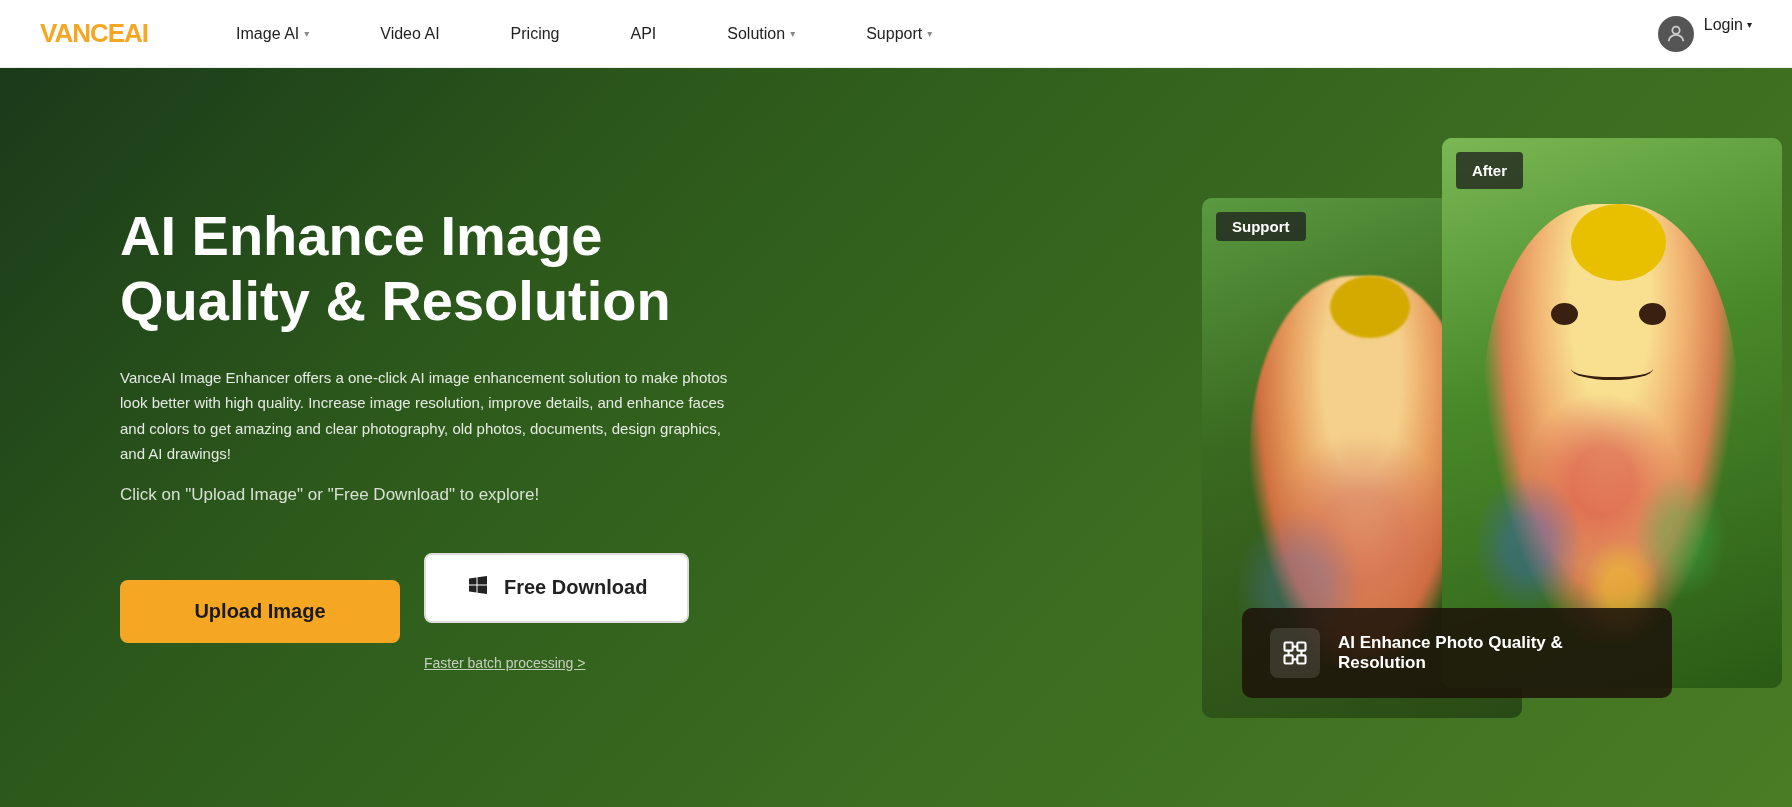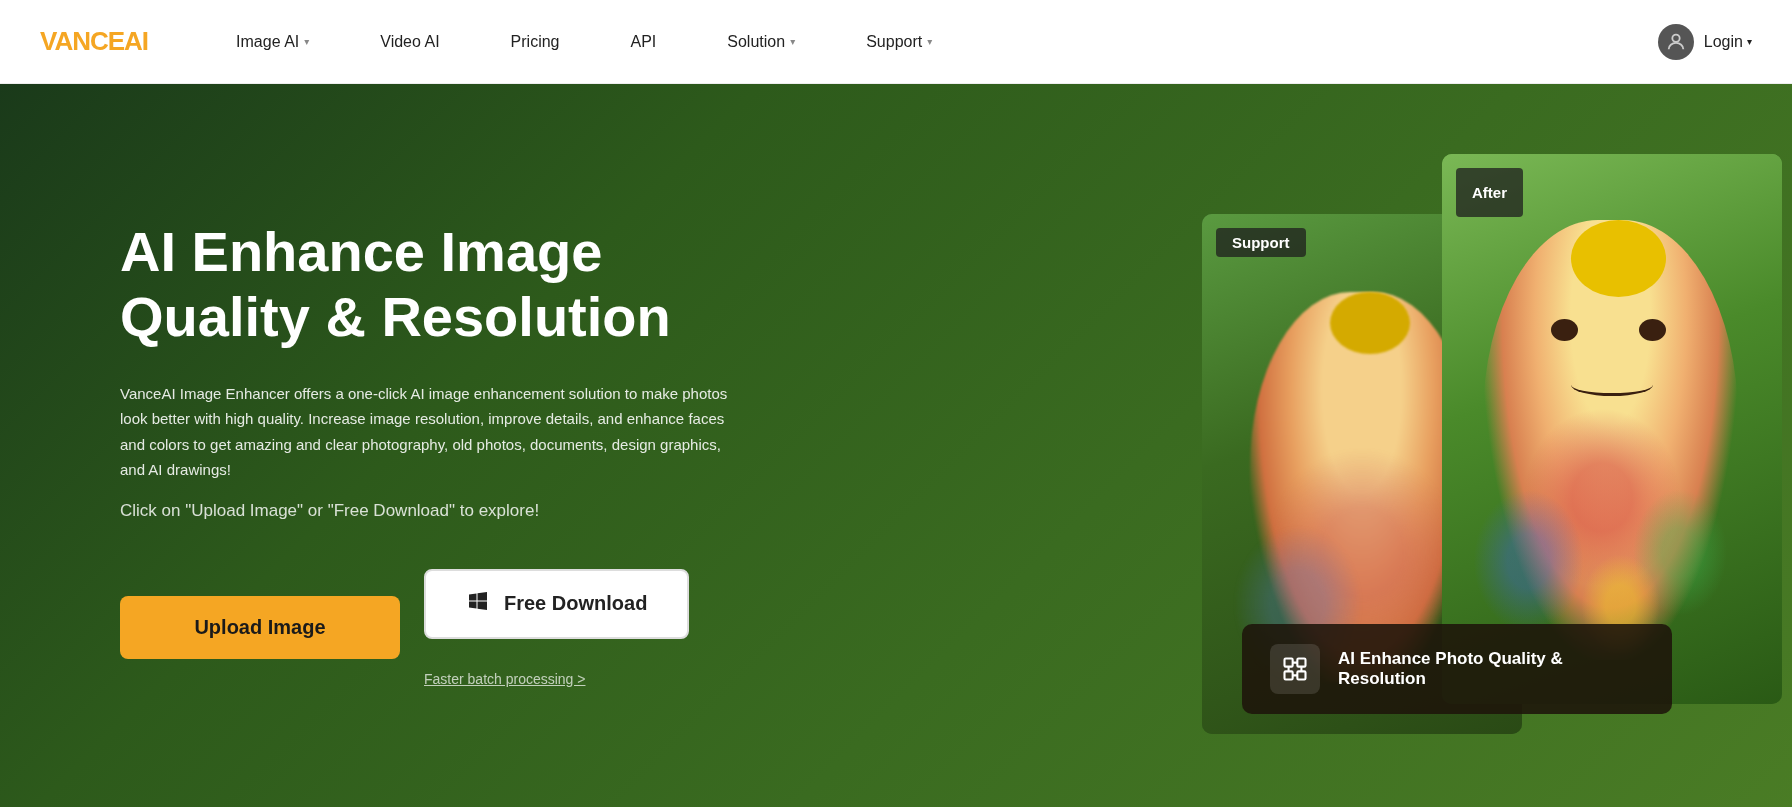--- a/index.html
+++ b/index.html
@@ -1,35 +1,35 @@
 <!DOCTYPE html>
 <html><head>
   <meta charset="utf-8">
   <style>
     * { margin: 0; padding: 0; box-sizing: border-box; }
     body { font-family: -apple-system, BlinkMacSystemFont, 'Segoe UI', Arial, sans-serif; width: 1792px; min-height: 807px; overflow-x: hidden; }
 
     
     .navbar {
-      display: flex; align-items: center; height: 84px;
+      display: flex; align-items: center; height: 68px;
       background: #fff; padding: 0 40px;
       border-bottom: 1px solid #eee; position: relative; z-index: 10;
     }
     .nav-logo { display: flex; align-items: center; margin-right: 60px; text-decoration: none; }
     .nav-logo-text { font-size: 26px; font-weight: 800; color: #222; letter-spacing: -1px; }
     .nav-logo-text span { color: #f5a623; }
     .nav-links { display: flex; align-items: center; gap: 15px; flex: 1; }
     .nav-item {
       display: flex; align-items: center; gap: 5px;
       padding: 0 28px; height: 68px; font-size: 16px; color: #222;
       cursor: pointer; white-space: nowrap; text-decoration: none;
       font-weight: 400;
     }
     .nav-item .chevron { font-size: 10px; color: #888; }
-    .nav-right { display: flex; align-items: center; gap: 10px; margin-left: auto; }
+    .nav-right { display: flex; align-items: flex-start; gap: 10px; margin-left: auto; }
     .nav-avatar { width: 36px; height: 36px; border-radius: 50%; background: #555; display: flex; align-items: center; justify-content: center; color: #fff; font-size: 20px; }
     .nav-login { font-size: 16px; color: #222; cursor: pointer; display: flex; align-items: center; gap: 4px; }
     .nav-login .chevron { font-size: 10px; }
 
     
     .hero {
       width: 100%; min-height: 739px;
       background: linear-gradient(135deg, #1a3a1a 0%, #2d5a1b 30%, #3a6b20 60%, #4a7c25 100%);
       display: flex; align-items: center; position: relative; overflow: hidden;
     }
@@ -73,21 +73,21 @@
 
     
     .img-after {
       position: absolute; right: 0; top: 0;
       width: 340px; height: 550px; border-radius: 10px; overflow: hidden;
       background: linear-gradient(180deg, #6ab04c 0%, #3a6b20 100%);
     }
     .img-after-label {
       position: absolute; top: 14px; left: 14px;
       background: rgba(30,30,30,0.75); color: #fff; font-size: 15px; font-weight: 600;
-      padding: 16px 16px; border-radius: 4px; z-index: 3;
+      padding: 10px 16px; border-radius: 4px; z-index: 3;
     }
 
     
     .ai-card {
       position: absolute; bottom: 40px; left: 40px;
       background: rgba(30,20,10,0.88); border-radius: 10px;
       padding: 20px 28px; display: flex; align-items: center; gap: 18px;
       z-index: 5; width: 430px;
     }
     .ai-card-icon {

